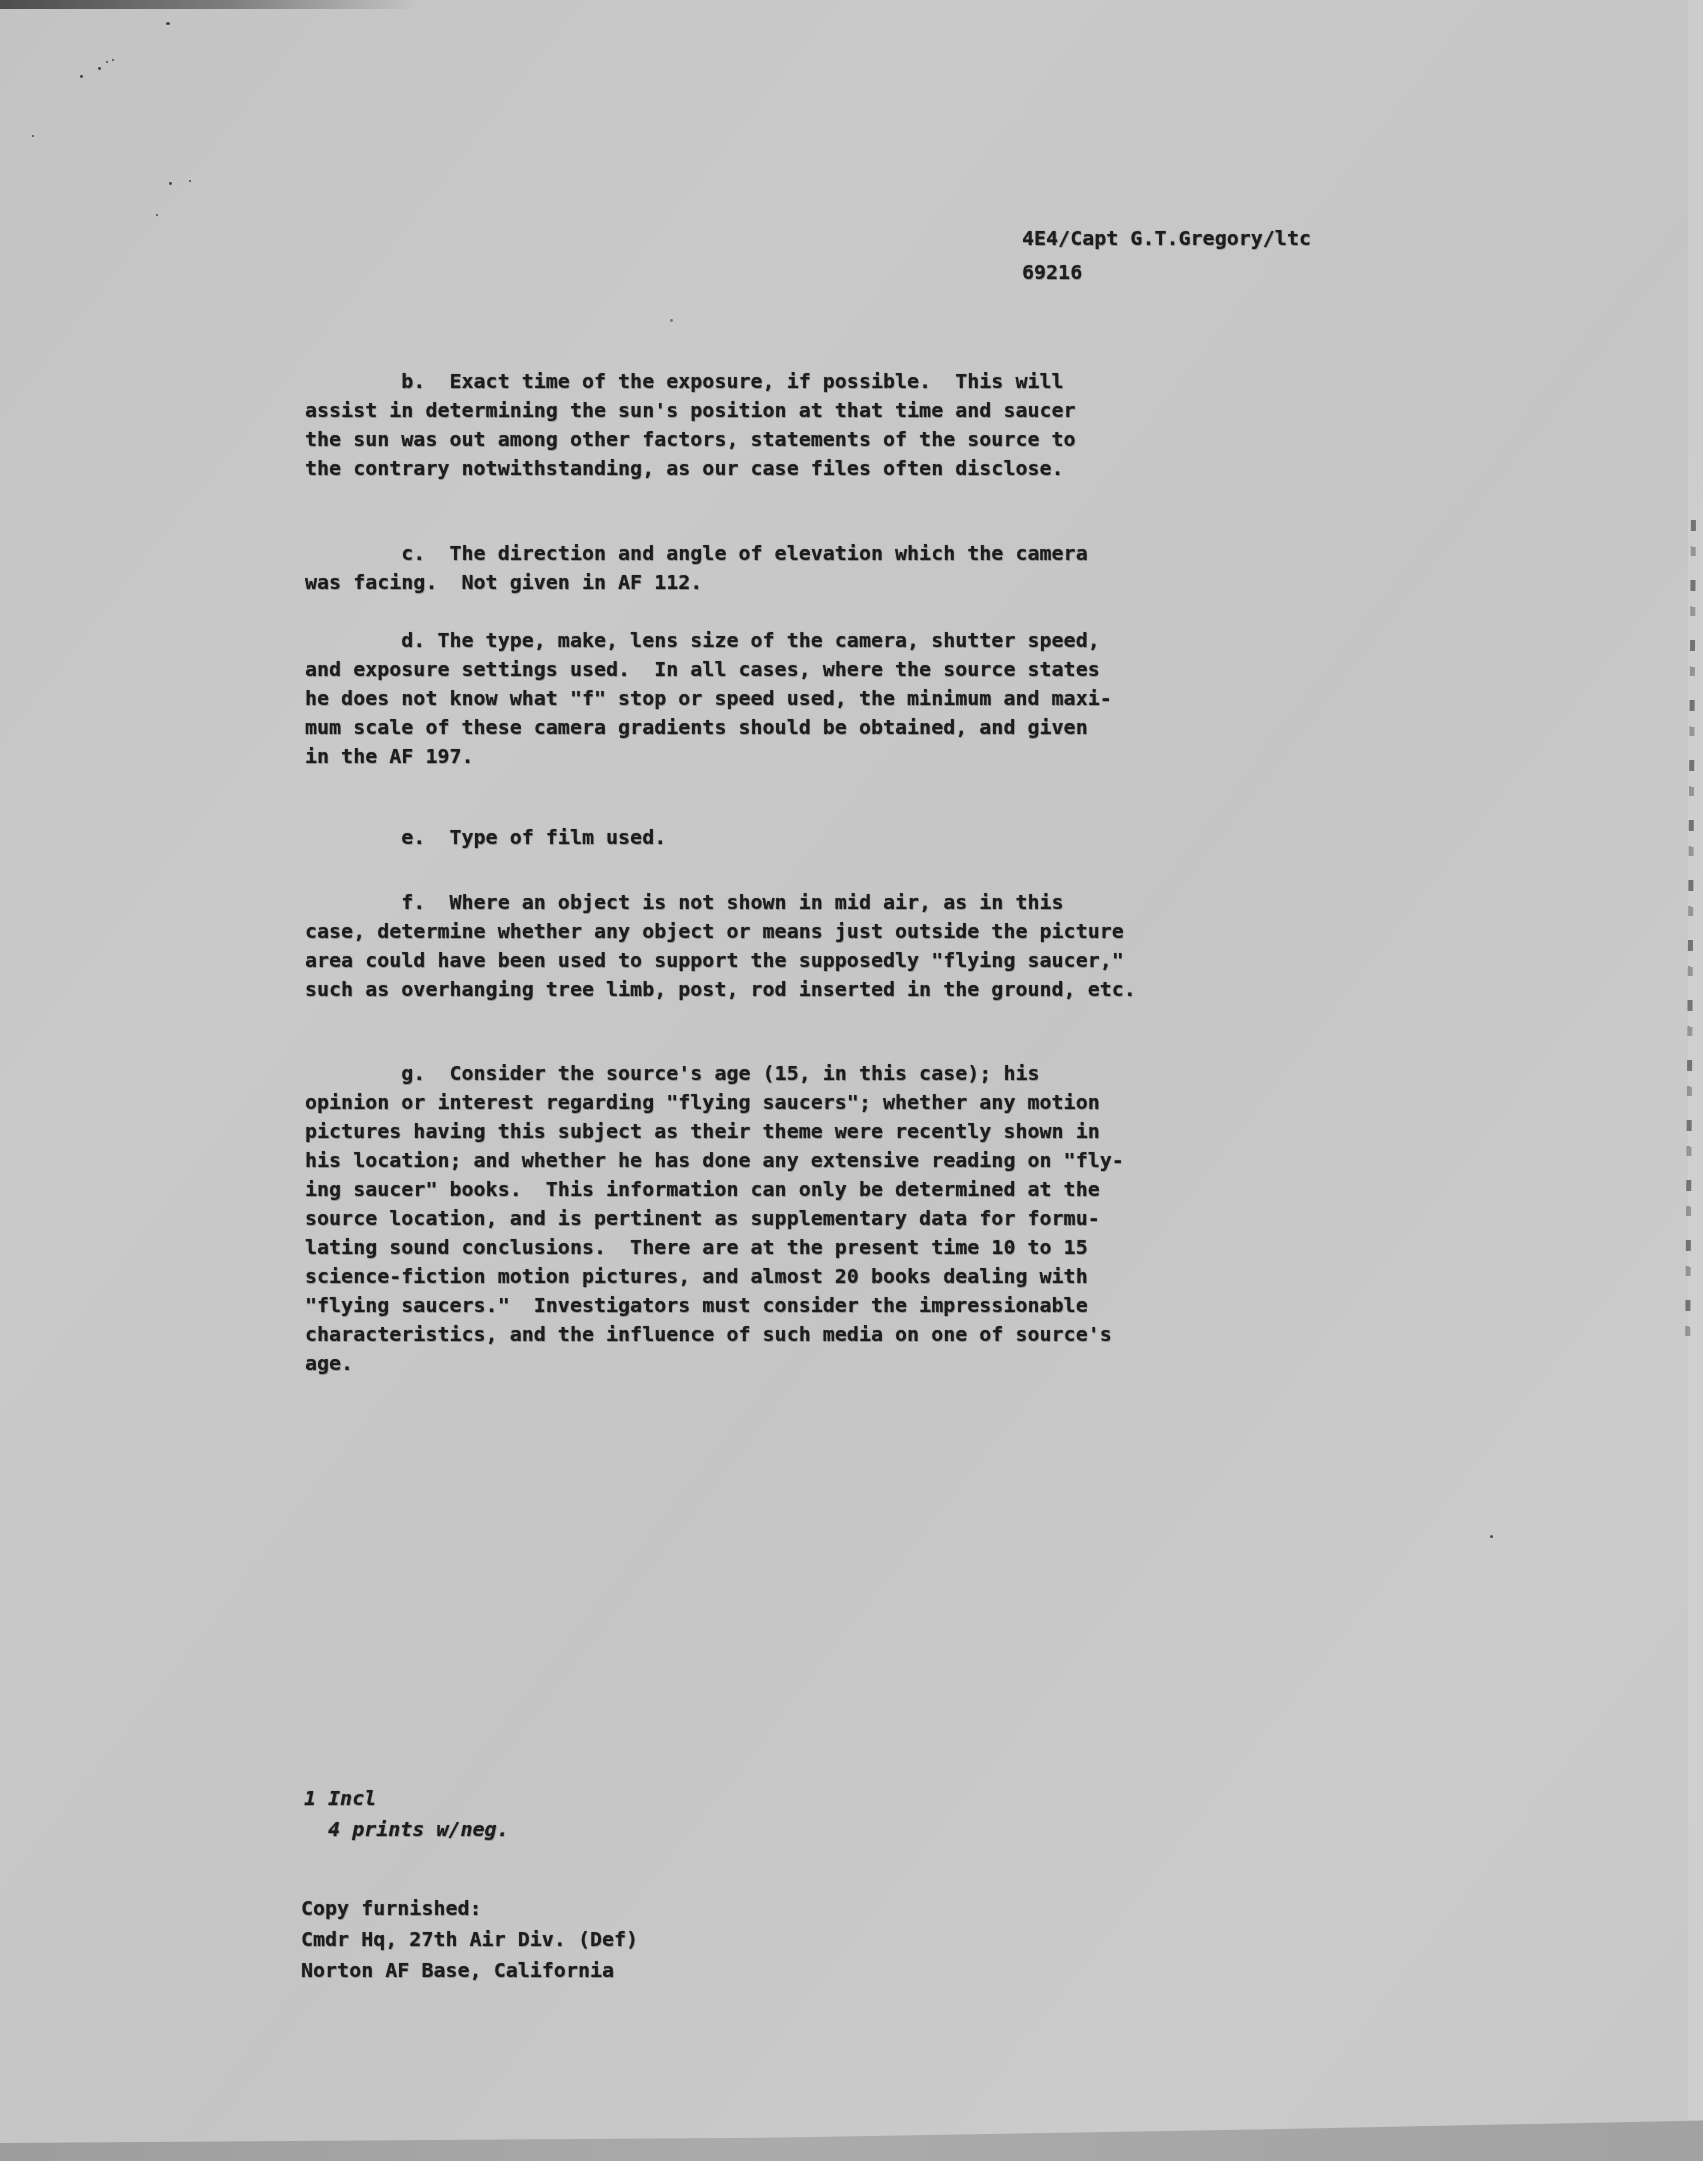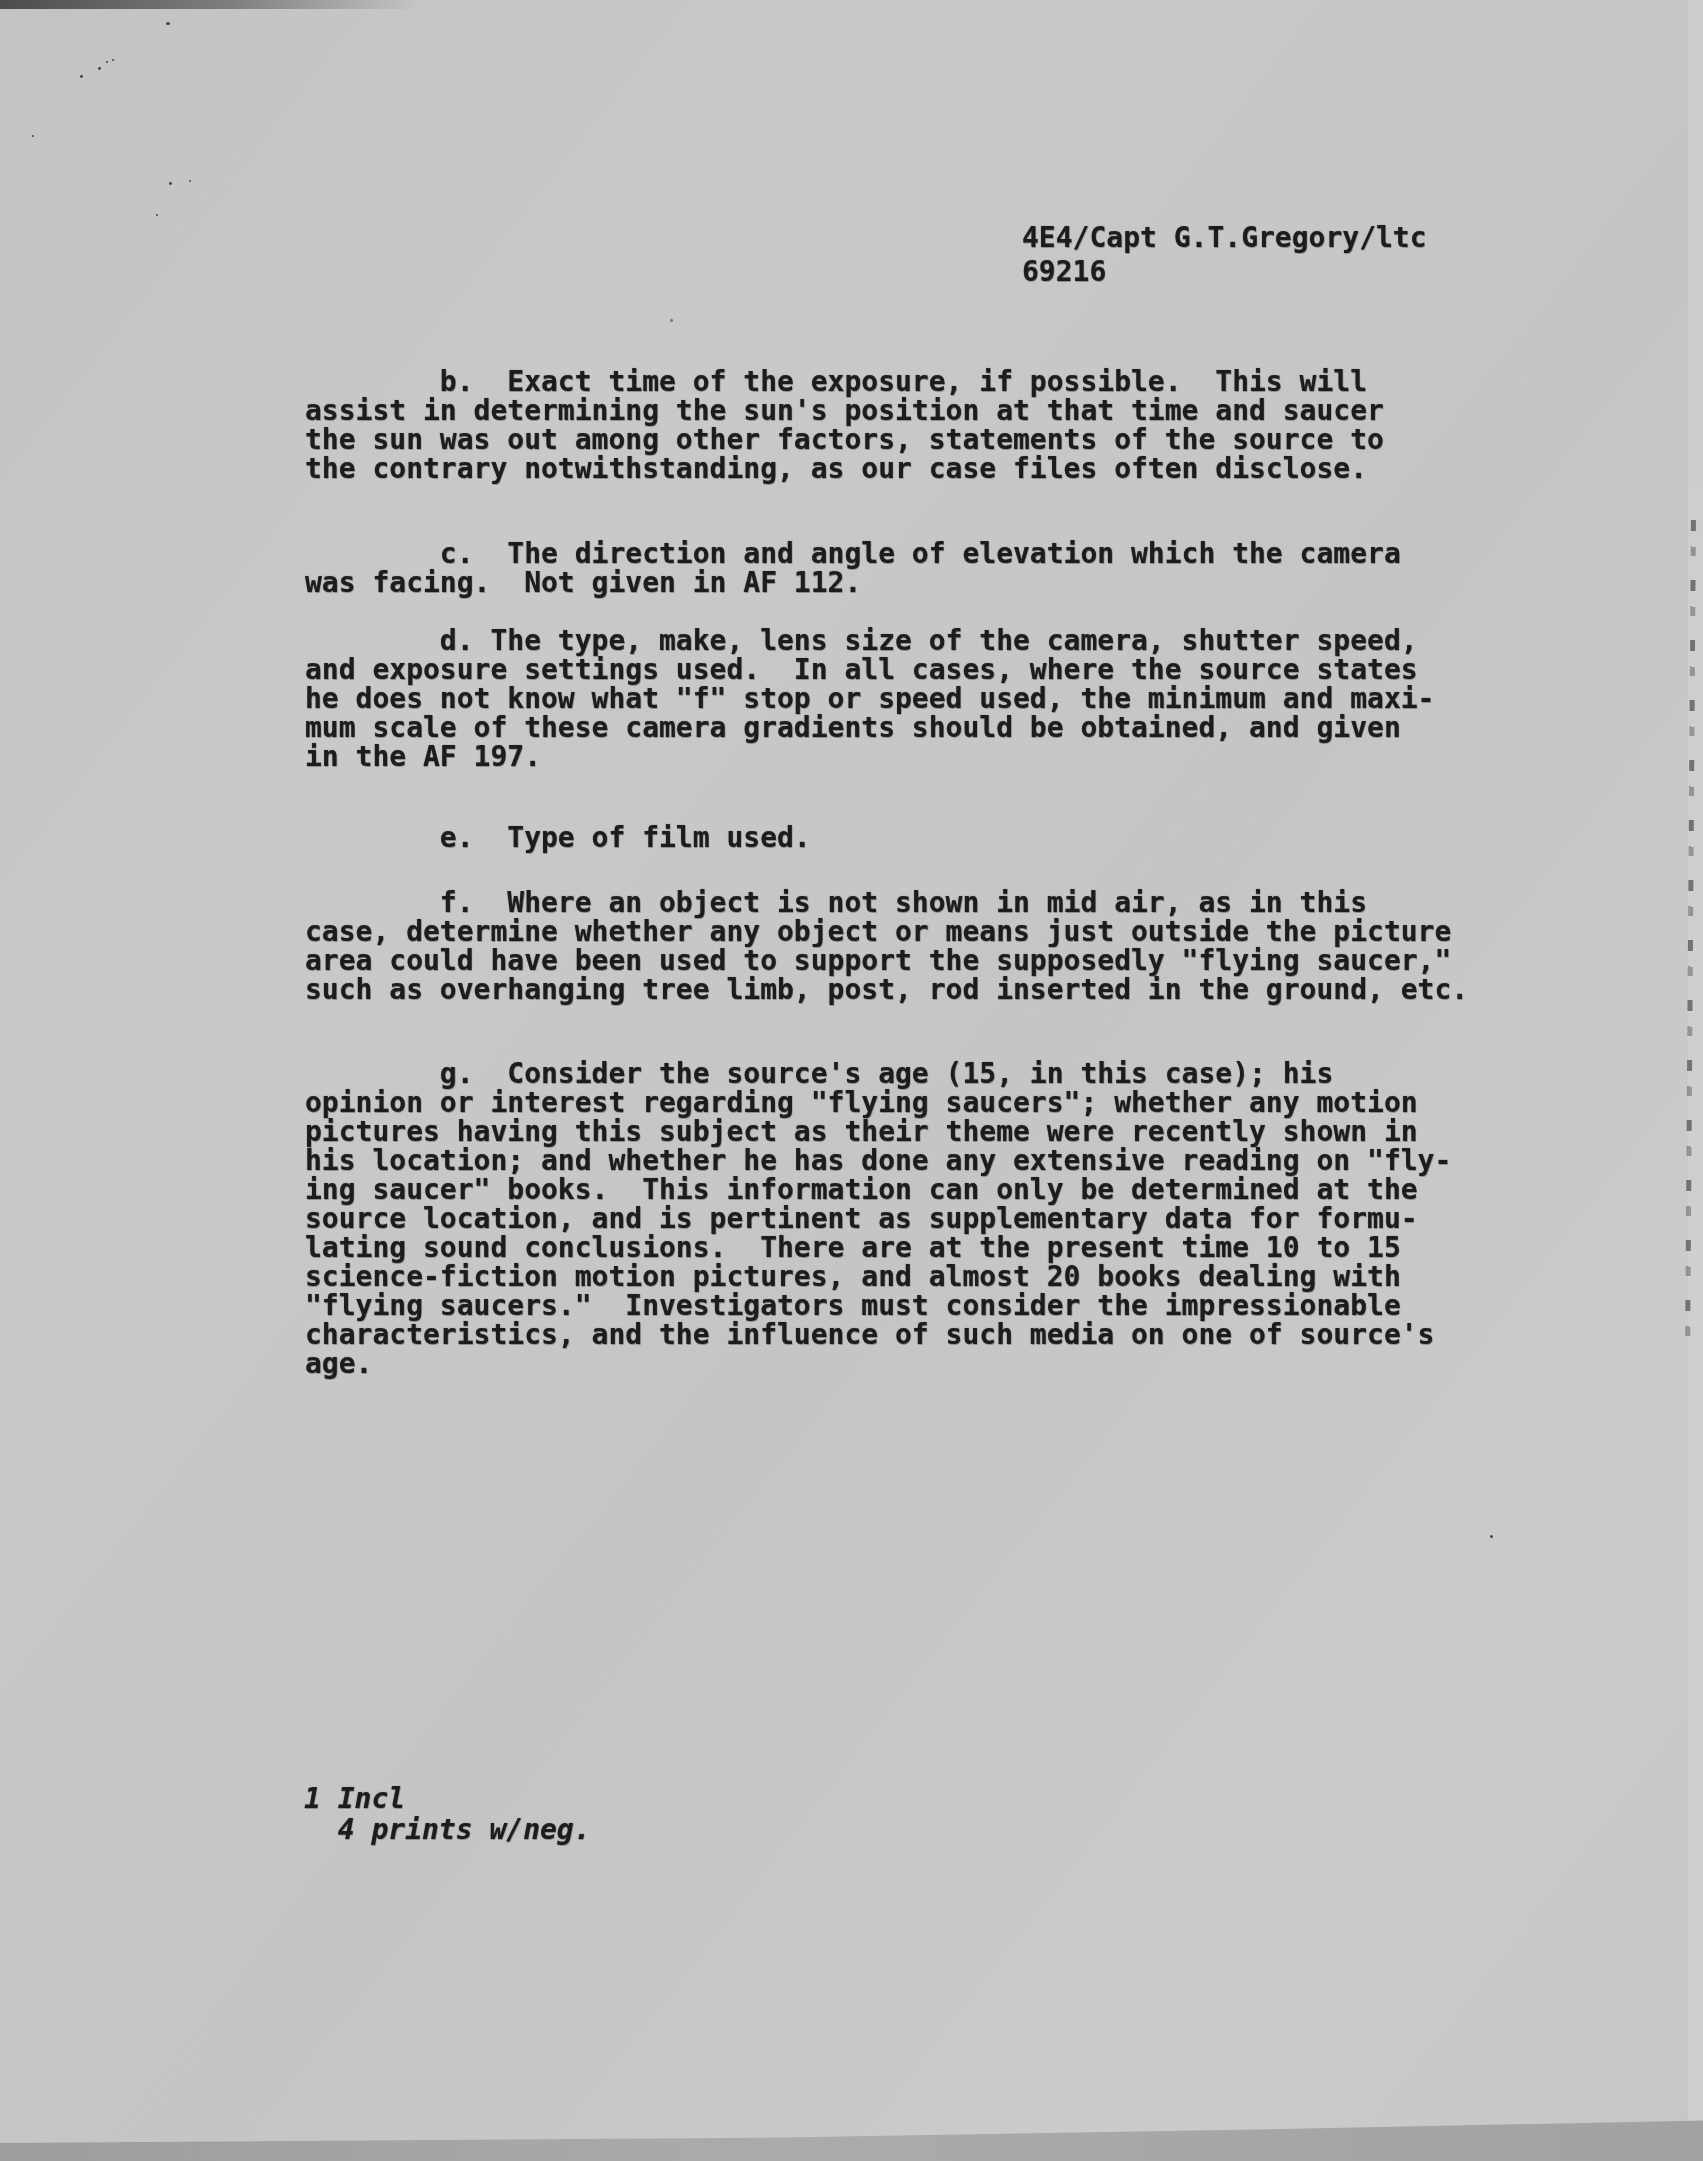--- a/index.html
+++ b/index.html
@@ -16,21 +16,21 @@
     overflow: hidden;
     background: linear-gradient(128deg, #c3c3c3 0%, #c9c9c9 28%, #c5c5c5 55%, #cbcbcb 82%, #c7c7c7 100%);
     font-family: "DejaVu Sans Mono", "Liberation Mono", monospace;
     font-weight: 700;
     color: rgba(24, 24, 24, 0.92);
   }
 
   
   .typed {
     position: absolute;
-    font-size: 28px;
+    font-size: 20px;
     line-height: 29px;
     white-space: pre;
     letter-spacing: 0px;
     text-shadow: 0 0 1.1px rgba(30, 30, 30, 0.55), 0.6px 0.6px 0.6px rgba(30, 30, 30, 0.28);
   }
 
   .header-block   { left: 1022px; top: 221px; line-height: 34px; }
   .subject-line   { left: 305px;  top: 289px; }
   .para-b         { left: 305px;  top: 367px; }
   .para-c         { left: 305px;  top: 539px; }
@@ -149,15 +149,18 @@
 lating sound conclusions.  There are at the present time 10 to 15
 science-fiction motion pictures, and almost 20 books dealing with
 "flying saucers."  Investigators must consider the impressionable
 characteristics, and the influence of such media on one of source's
 age.</div>
 
 
   <div class="typed encl-block">1 Incl
   4 prints w/neg.</div>
 
+  <div class="typed copy-block">Copy furnished:
+Cmdr Hq, 27th Air Div. (Def)
+Norton AF Base, California</div>
 
 </div>
 
 
 </body></html>

